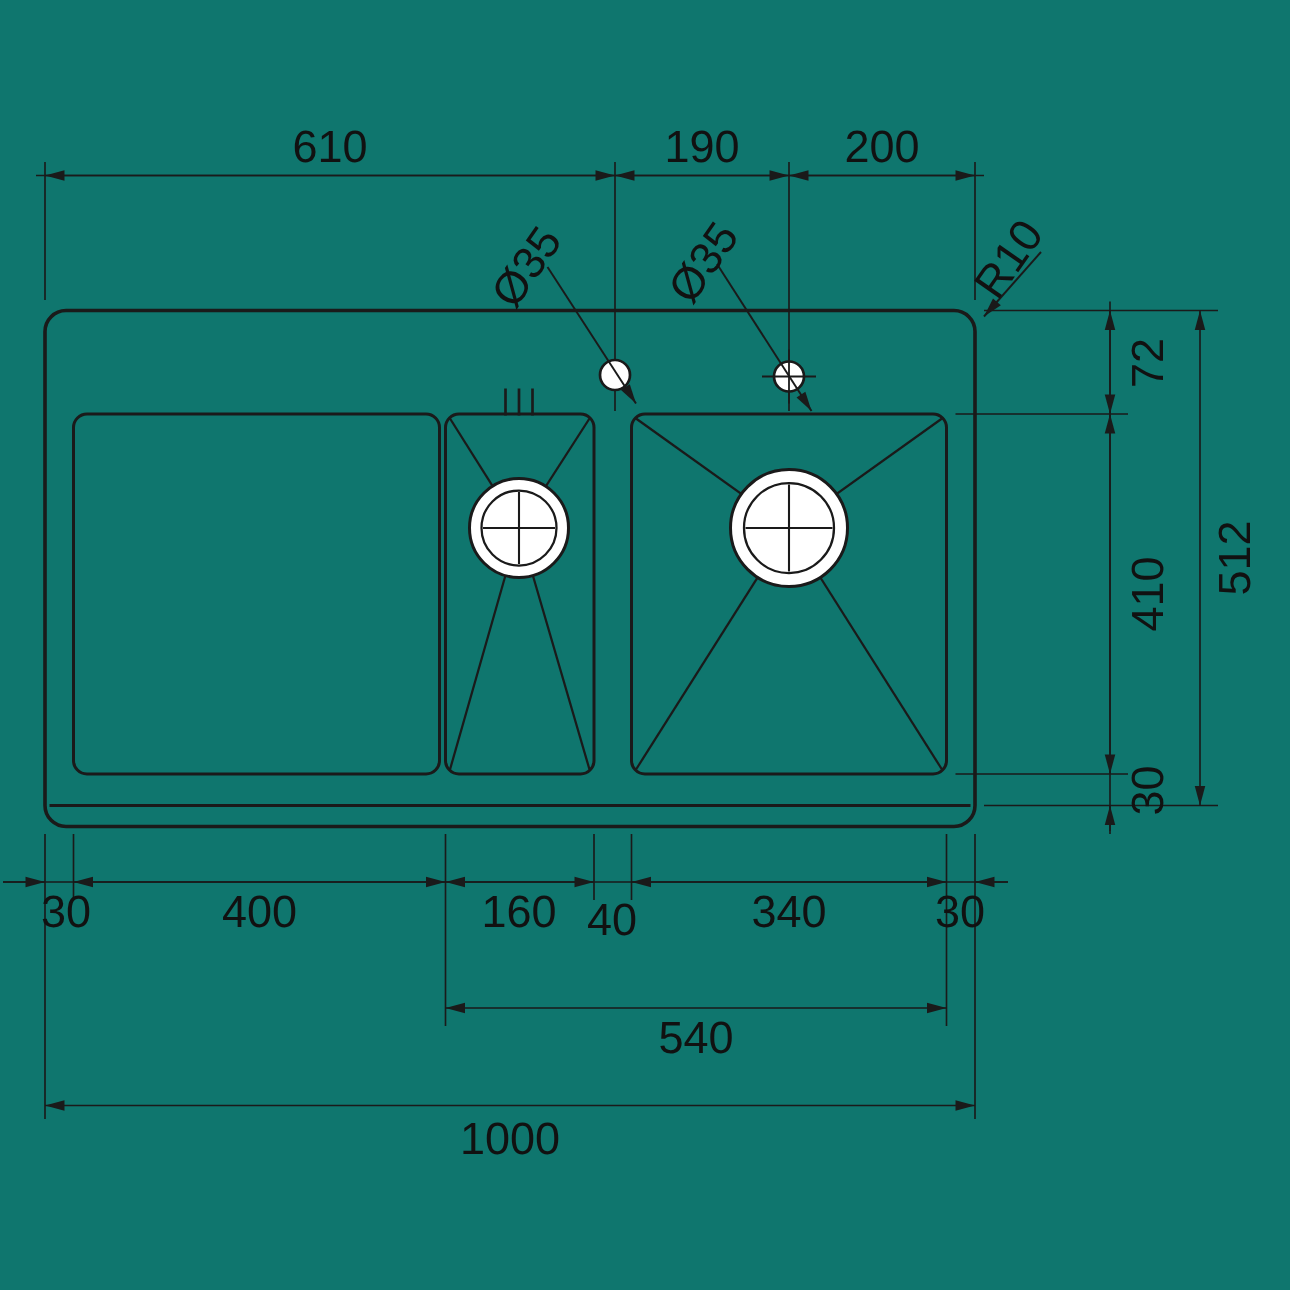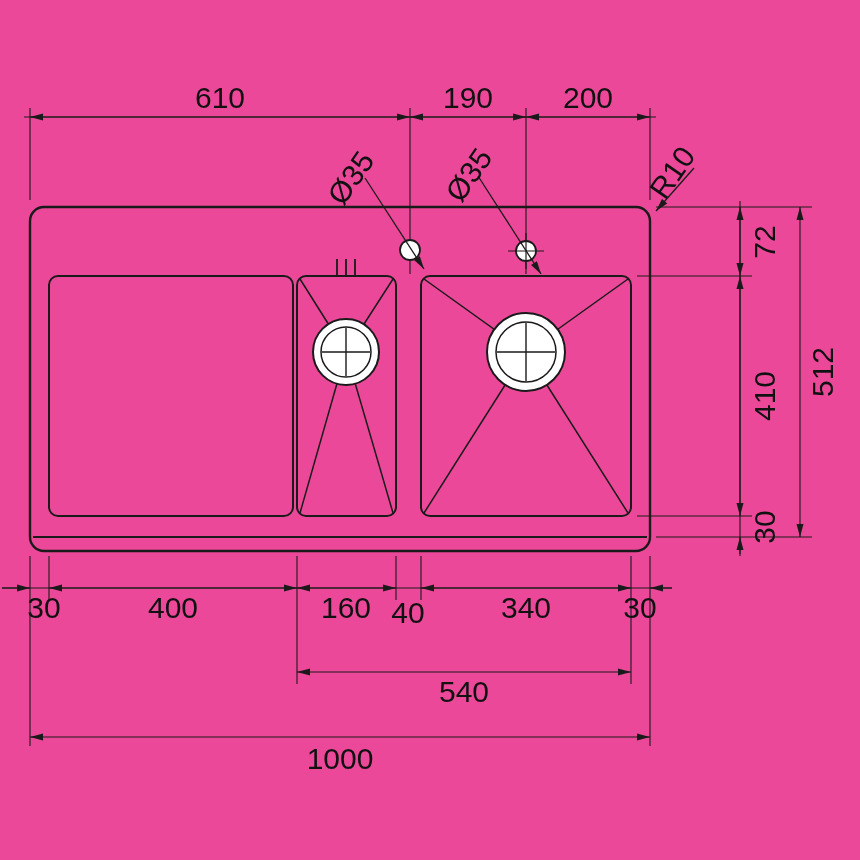--- a/index.html
+++ b/index.html
@@ -1,16 +1,16 @@
 <!DOCTYPE html>
 <html><head>
 <meta charset="utf-8">
 <style>
   html,body{margin:0;padding:0;background:#ffffff;}
-  .page{width:860px;height:860px;position:relative;background:#ec4899;overflow:hidden;
+  .page{width:860px;height:860px;position:relative;background:#0f766e;overflow:hidden;
         font-family:"Liberation Sans", sans-serif;}
   svg text{font-family:"Liberation Sans", sans-serif;fill:#111;font-size:30px;}
 </style>
 </head>
 <body>
 
 <div class="page">
 <svg width="860" height="860" viewBox="0 0 860 860">
   <defs>
     <marker id="arr" viewBox="0 0 14 8" refX="13.5" refY="4" markerWidth="14" markerHeight="8" orient="auto-start-reverse" markerUnits="userSpaceOnUse">

